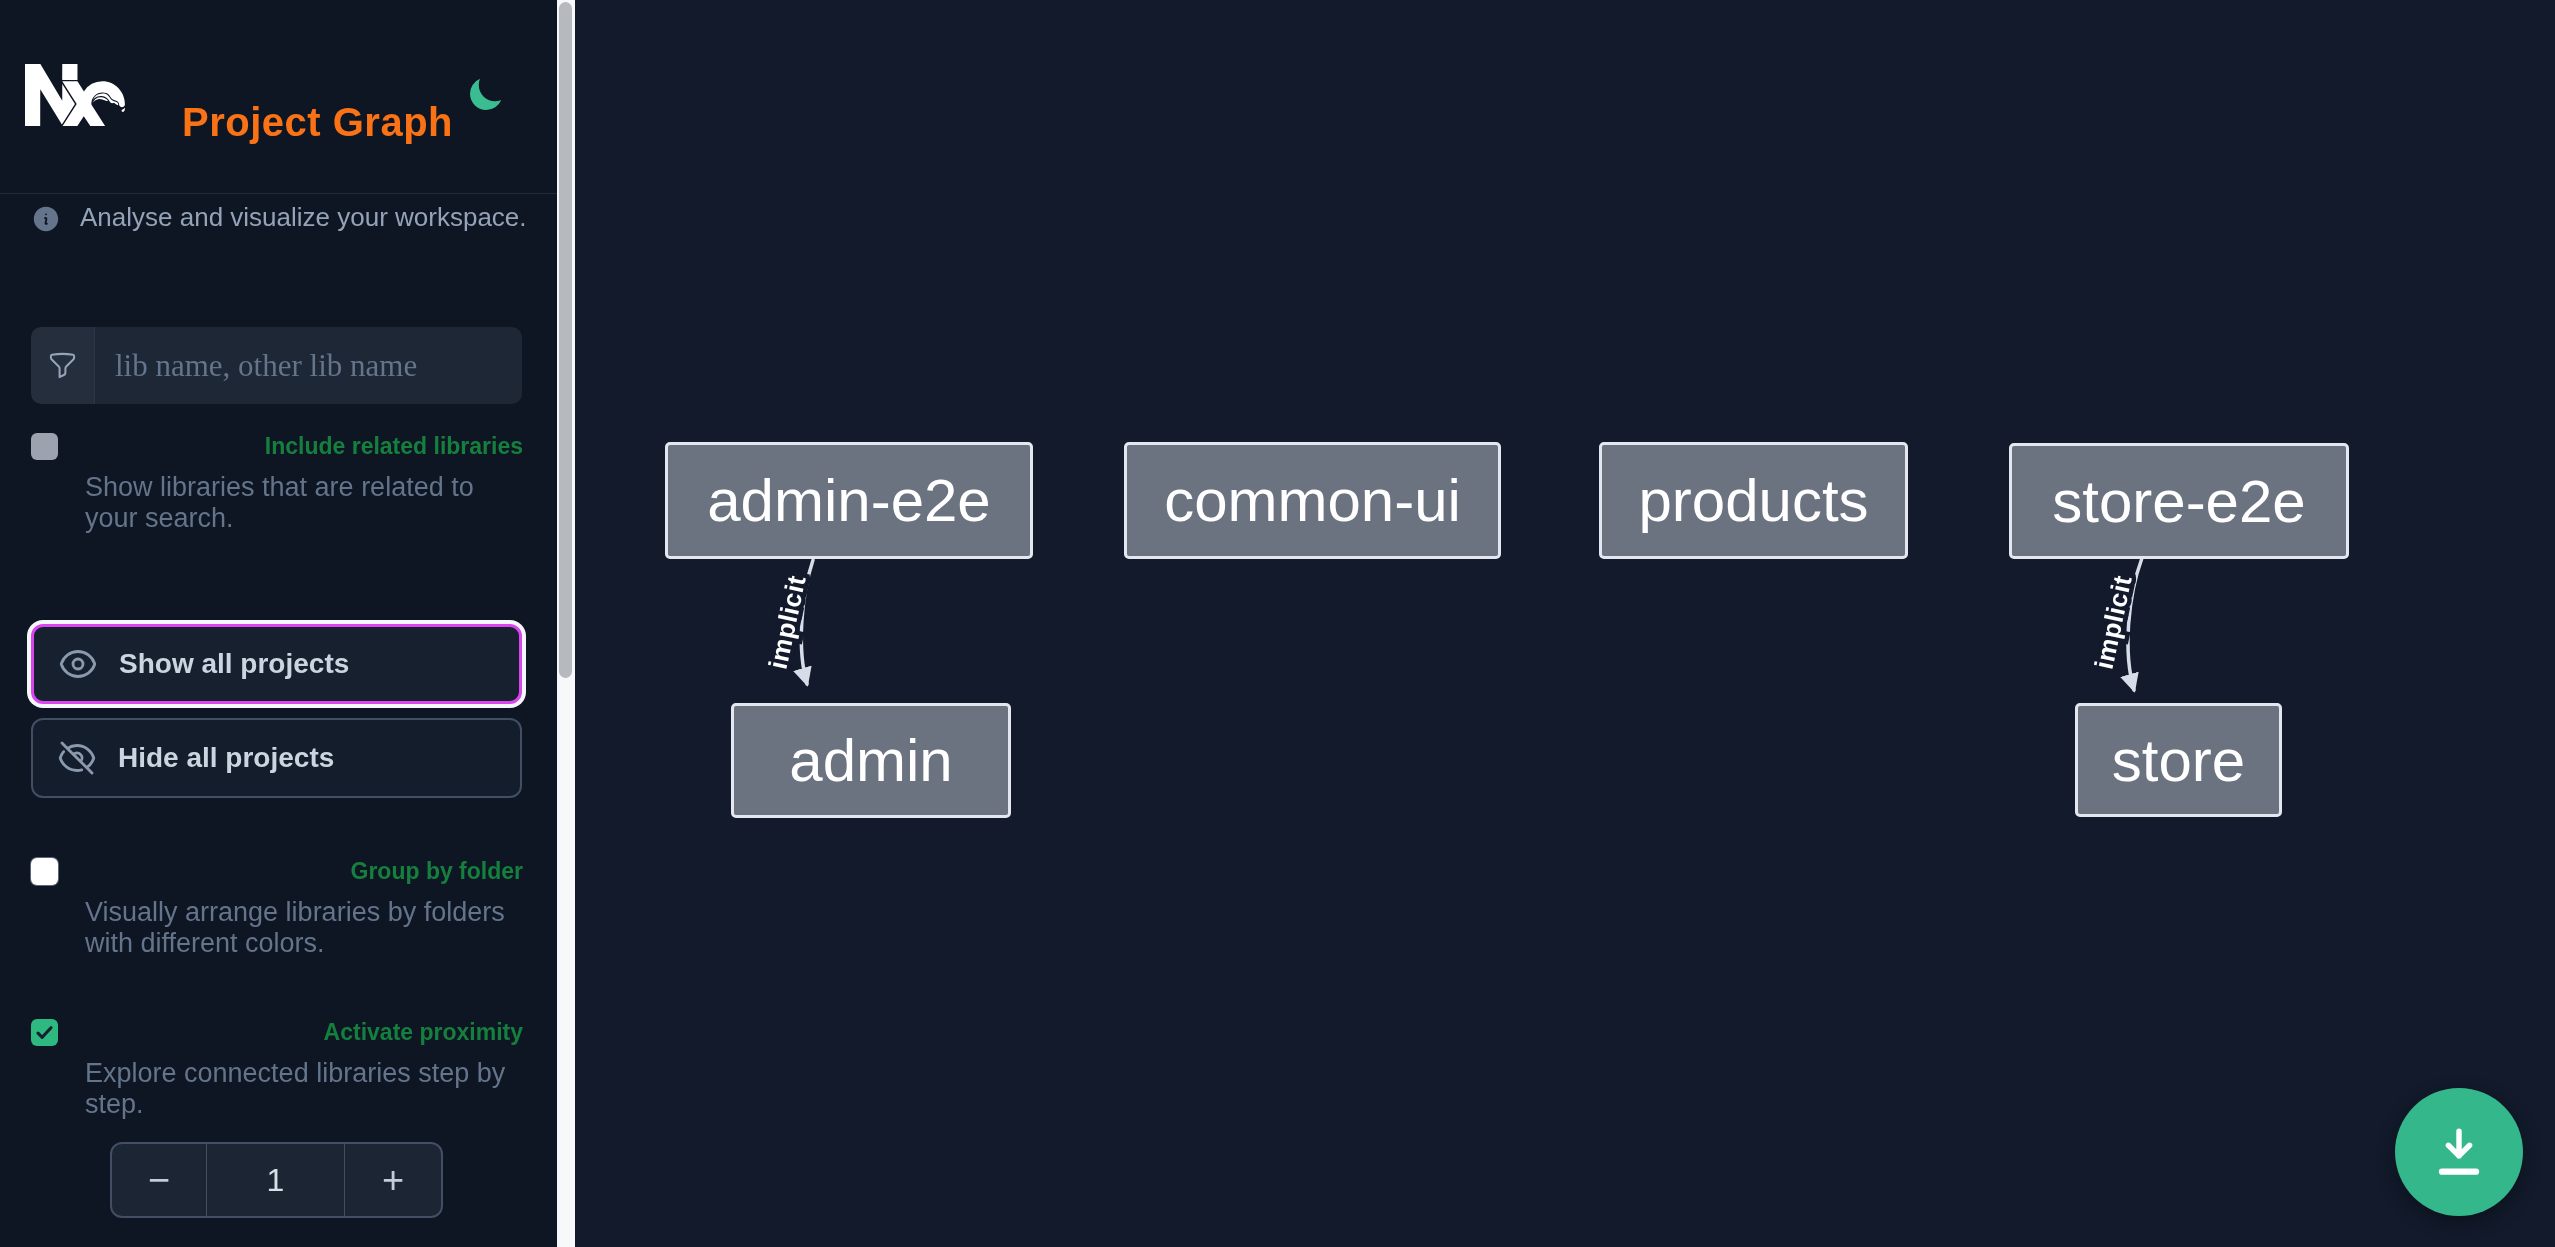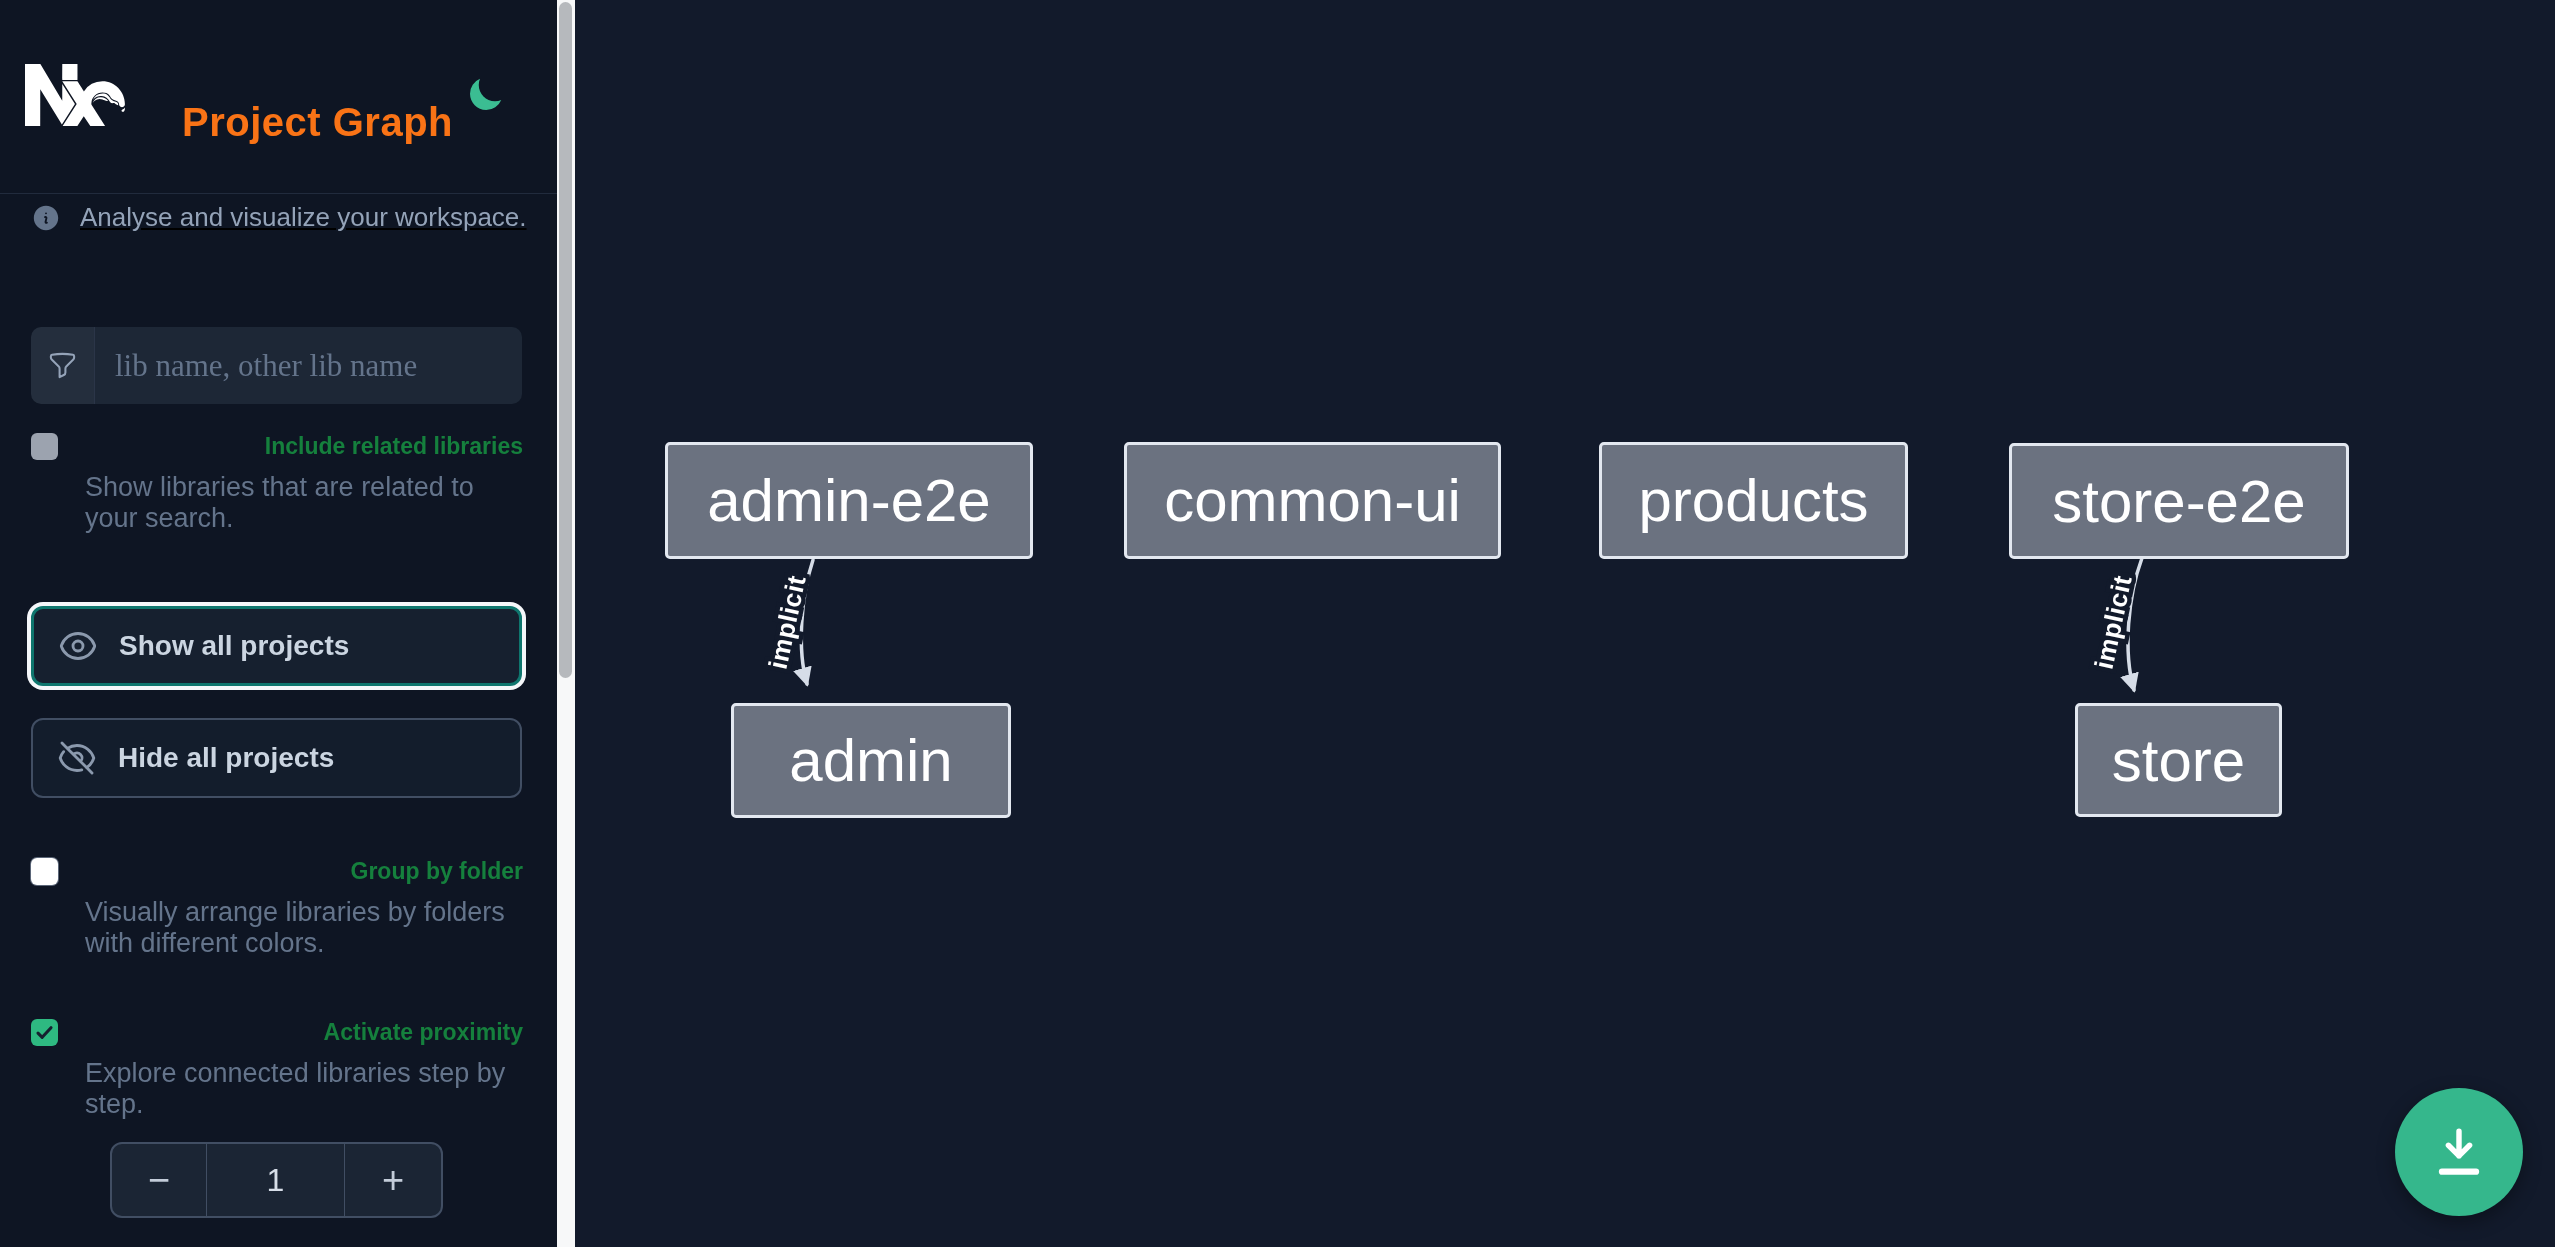--- a/index.html
+++ b/index.html
@@ -12,21 +12,21 @@
   
   .sidebar{position:absolute;left:0;top:0;width:557px;height:1247px;background:#0e1523;}
   .sb-header{position:absolute;left:0;top:0;width:557px;height:193px;border-bottom:1px solid #212b3d;}
   .nx-logo{position:absolute;left:25px;top:45px;width:100px;height:100px;}
   .page-title{position:absolute;left:182px;top:95px;transform:translateY(-50%);
     font-size:40px;font-weight:600;color:#f97316;letter-spacing:.5px;white-space:nowrap;}
   .theme-btn{position:absolute;left:458px;top:68px;width:54px;height:54px;background:none;border:none;
     display:flex;align-items:center;justify-content:center;cursor:pointer;padding:0;}
   .theme-btn svg{width:40px;height:40px;}
 
-  .info-row{position:absolute;left:31px;top:200px;width:500px;display:flex;align-items:center;gap:19px;text-decoration:underline;}
+  .info-row{position:absolute;left:31px;top:200px;width:500px;display:flex;align-items:flex-end;gap:19px;}
   .info-row svg{width:30px;height:30px;flex:none;margin-top:1px;}
   .info-text{font-size:26px;color:#94a3b8;line-height:34px;}
 
   .search{position:absolute;left:31px;top:327px;width:491px;height:77px;background:#1d2736;
     border-radius:10px;display:flex;align-items:stretch;overflow:hidden;}
   .search-icon-cell{width:63px;flex:none;display:flex;align-items:center;justify-content:center;
     background:rgba(255,255,255,.035);border-right:1px solid #2b3548;}
   .search-icon-cell svg{width:31px;height:31px;}
   .search input{flex:1;background:transparent;border:none;outline:none;color:#e2e8f0;
     font-size:31px;padding:0 20px;font-family:Liberation Serif, serif;}
@@ -41,21 +41,21 @@
   .chk-green svg{width:23px;height:23px;}
   .chk-text{width:438px;}
   .chk-label{font-size:23px;font-weight:600;color:#15803d;line-height:34px;text-align:right;}
   .chk-desc{font-size:27px;color:#64748b;line-height:31px;margin-top:9px;}
 
   .sb-btn{position:absolute;left:31px;width:491px;height:80px;border-radius:12px;
     display:flex;align-items:center;gap:21px;padding:0 0 0 24px;box-sizing:border-box;
     font-size:28px;font-weight:600;color:#cbd5e1;cursor:pointer;background:#131d2c;
     font-family:"Liberation Sans",sans-serif;}
   .sb-btn svg{width:40px;height:40px;flex:none;}
-  .btn-show{top:606px;background:#16202f;border:3px solid #0f766e;box-shadow:0 0 0 4px #f5f7fa;}
+  .btn-show{top:624px;background:#16202f;border:3px solid #d946ef;box-shadow:0 0 0 4px #f5f7fa;}
   .btn-hide{top:718px;border:2px solid #414e63;}
 
   .stepper{position:absolute;left:110px;top:1142px;width:333px;height:76px;
     border:2px solid #414e63;border-radius:12px;background:#1b2534;display:flex;box-sizing:border-box;}
   .stepper .step-btn{flex:none;background:none;border:none;color:#c3ccd9;font-size:38px;
     display:flex;align-items:center;justify-content:center;cursor:pointer;
     font-family:"Liberation Sans",sans-serif;}
   .step-minus{width:95px;border-right:1px solid #414e63 !important;}
   .step-plus{width:96px;}
   .step-value{flex:1;display:flex;align-items:center;justify-content:center;

